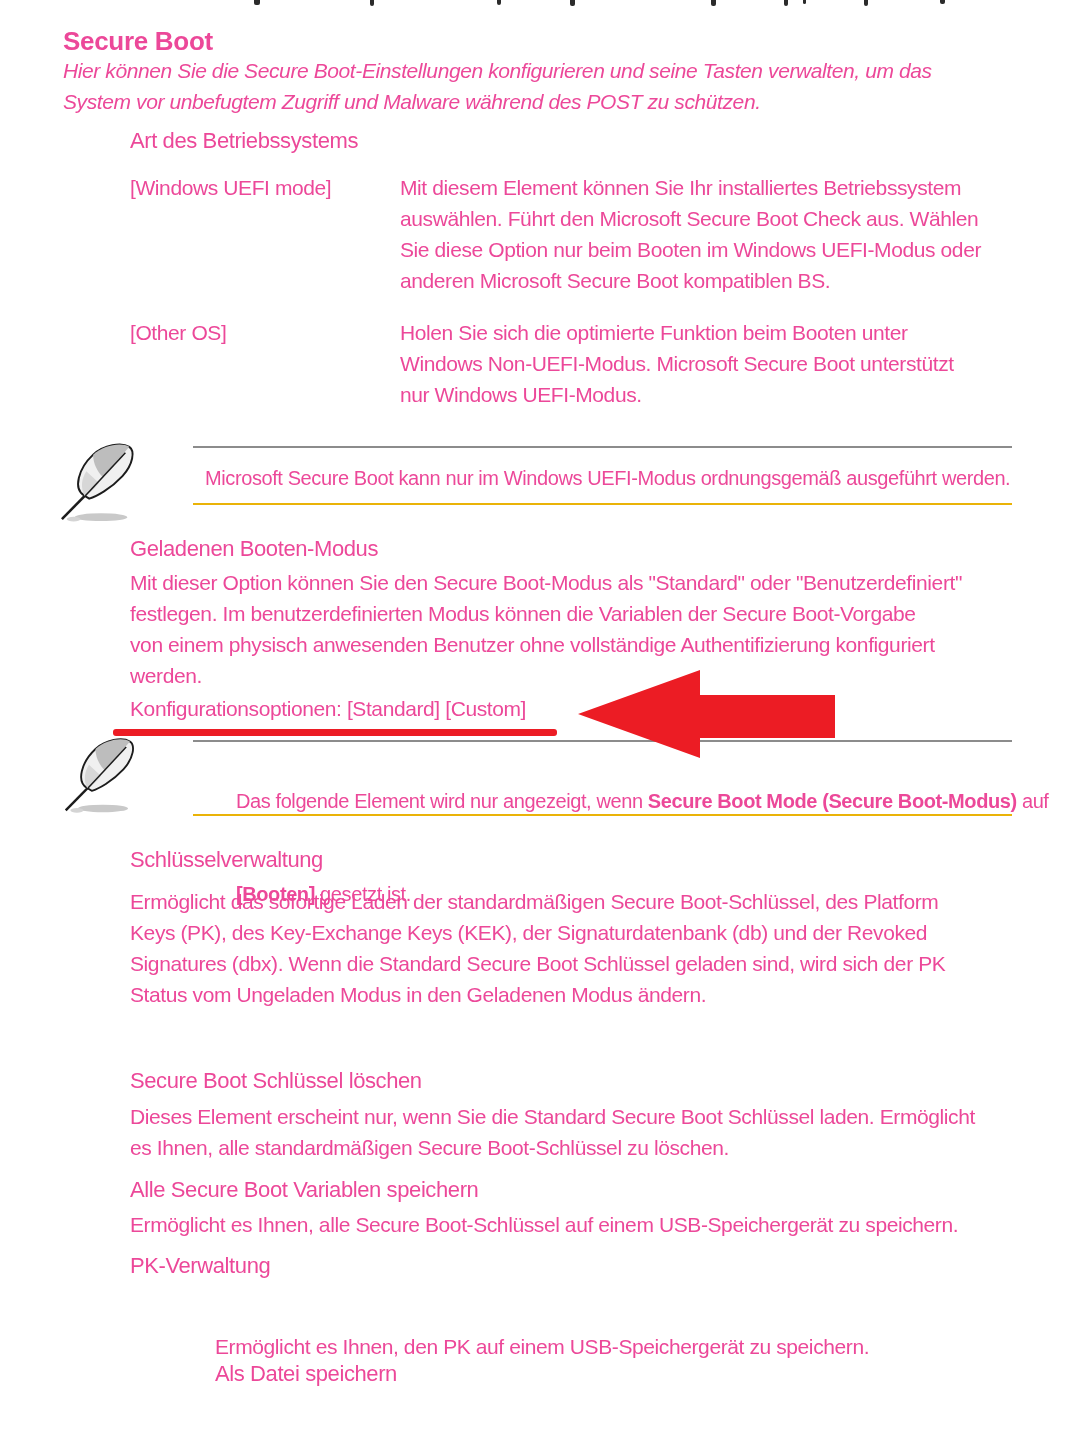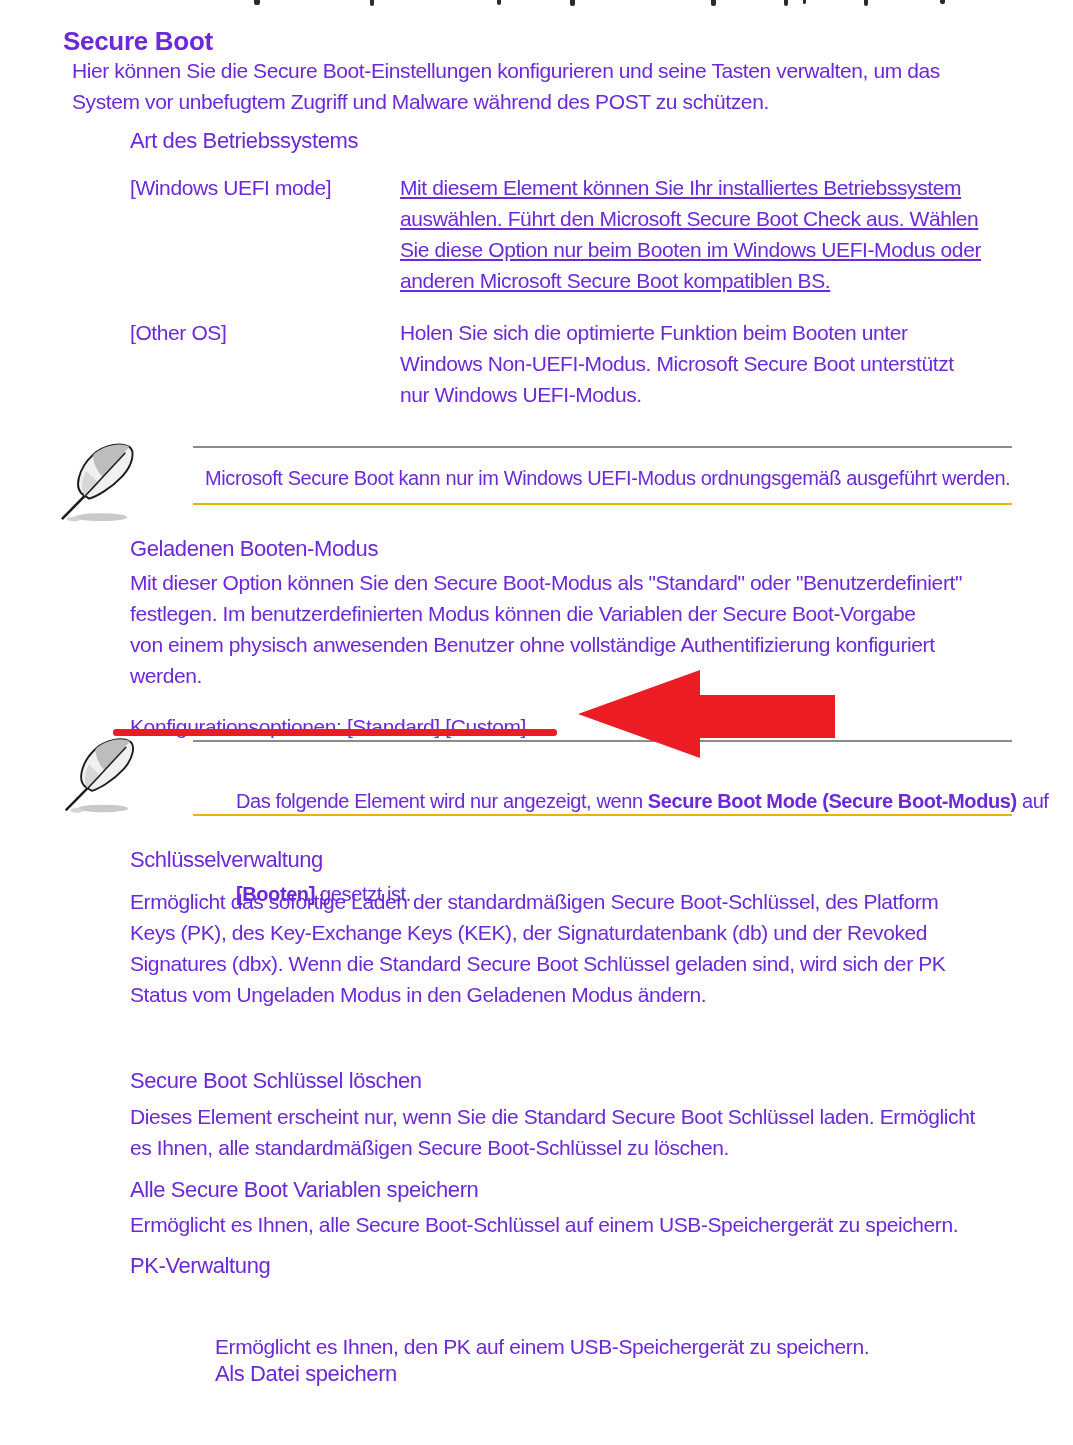--- a/index.html
+++ b/index.html
@@ -1,20 +1,20 @@
 <!DOCTYPE html>
 <html><head>
 <meta charset="utf-8">
 <style>
   html,body { margin:0; padding:0; background:#ffffff; }
   .page {
     position:relative;
     width:1073px; height:1445px;
     background:#ffffff;
-    color:#6d28d9;
+    color:#ec4899;
     font-family:"Liberation Sans", sans-serif;
     overflow:hidden;
   }
   .abs { position:absolute; }
   .body-text {
     font-size:21px;
     line-height:31px;
     letter-spacing:-0.4px;
     white-space:pre;
   }
@@ -69,27 +69,27 @@
     <span class="remnant-mark" style="left:570px;width:5px;height:6px;"></span>
     <span class="remnant-mark" style="left:711px;width:5px;height:6px;"></span>
     <span class="remnant-mark" style="left:784px;width:4px;height:6px;"></span>
     <span class="remnant-mark" style="left:803px;width:3px;height:4px;"></span>
     <span class="remnant-mark" style="left:864px;width:4px;height:6px;"></span>
     <span class="remnant-mark" style="left:940px;width:5px;height:4px;"></span>
   </div>
 
   <div class="abs h1" style="left:63px;top:26px;">Secure Boot</div>
 
-  <div class="abs body-text" style="left:72px;top:55px;">Hier können Sie die Secure Boot-Einstellungen konfigurieren und seine Tasten verwalten, um das
+  <div class="abs body-text" style="left:63px;top:55px;font-style:italic;">Hier können Sie die Secure Boot-Einstellungen konfigurieren und seine Tasten verwalten, um das
 System vor unbefugtem Zugriff und Malware während des POST zu schützen.</div>
 
   <div class="abs h2" style="left:130px;top:128px;">Art des Betriebssystems</div>
 
   <div class="abs body-text" style="left:130px;top:172px;">[Windows UEFI mode]</div>
-  <div class="abs body-text" style="left:400px;top:172px;text-decoration:underline;">Mit diesem Element können Sie Ihr installiertes Betriebssystem
+  <div class="abs body-text" style="left:400px;top:172px;">Mit diesem Element können Sie Ihr installiertes Betriebssystem
 auswählen. Führt den Microsoft Secure Boot Check aus. Wählen
 Sie diese Option nur beim Booten im Windows UEFI-Modus oder
 anderen Microsoft Secure Boot kompatiblen BS.</div>
 
   <div class="abs body-text" style="left:130px;top:317px;">[Other OS]</div>
   <div class="abs body-text" style="left:400px;top:317px;">Holen Sie sich die optimierte Funktion beim Booten unter
 Windows Non-UEFI-Modus. Microsoft Secure Boot unterstützt
 nur Windows UEFI-Modus.</div>
 
   <div class="abs" style="left:56px;top:440px;width:88px;height:84px;">
@@ -105,21 +105,21 @@
   </div>
   <div class="abs note-box" style="left:193px;top:446px;width:819px;height:59px;padding:15px 0 0 12px;">
     <div class="note-text">Microsoft Secure Boot kann nur im Windows UEFI-Modus ordnungsgemäß ausgeführt werden.</div>
   </div>
 
   <div class="abs h2" style="left:130px;top:536px;">Geladenen Booten-Modus</div>
   <div class="abs body-text" style="left:130px;top:567px;">Mit dieser Option können Sie den Secure Boot-Modus als "Standard" oder "Benutzerdefiniert"
 festlegen. Im benutzerdefinierten Modus können die Variablen der Secure Boot-Vorgabe
 von einem physisch anwesenden Benutzer ohne vollständige Authentifizierung konfiguriert
 werden.</div>
-  <div class="abs body-text" style="left:130px;top:711px;">Konfigurationsoptionen: [Standard] [Custom]</div>
+  <div class="abs body-text" style="left:130px;top:693px;">Konfigurationsoptionen: [Standard] [Custom]</div>
 
   <div class="abs red-underline" style="left:113px;top:729px;width:444px;height:7px;z-index:6;"></div>
 
   <div class="abs" style="left:578px;top:668px;width:257px;height:92px;z-index:6;">
     <svg width="257" height="92" viewBox="0 0 257 92">
       <polygon points="0,46 122,2 122,27 257,27 257,70 122,70 122,90" fill="#ec1c24"></polygon>
     </svg>
   </div>
 
   <div class="abs" style="left:58px;top:735px;width:88px;height:80px;">

